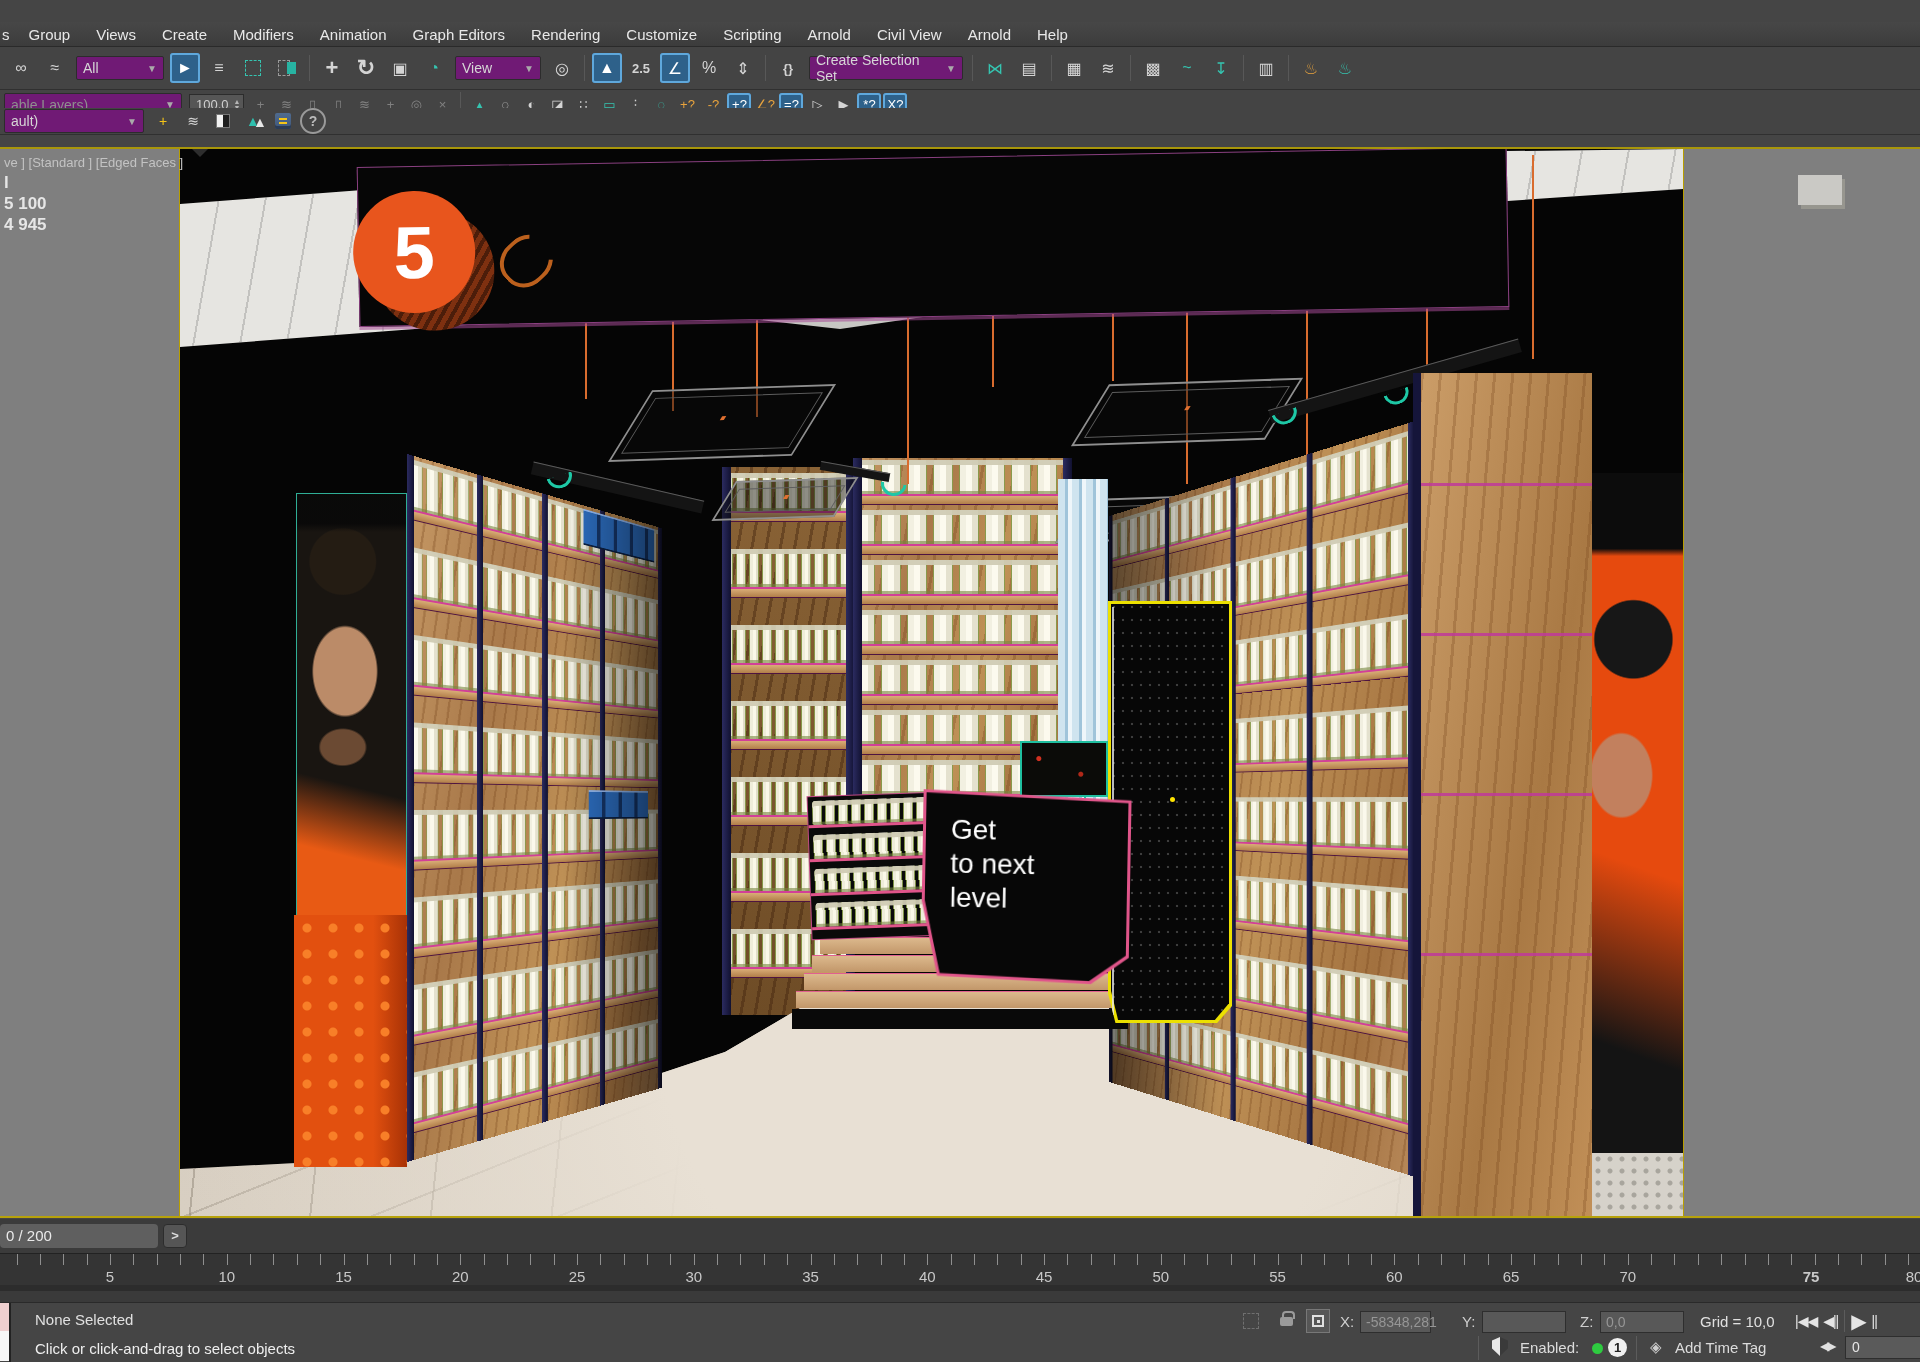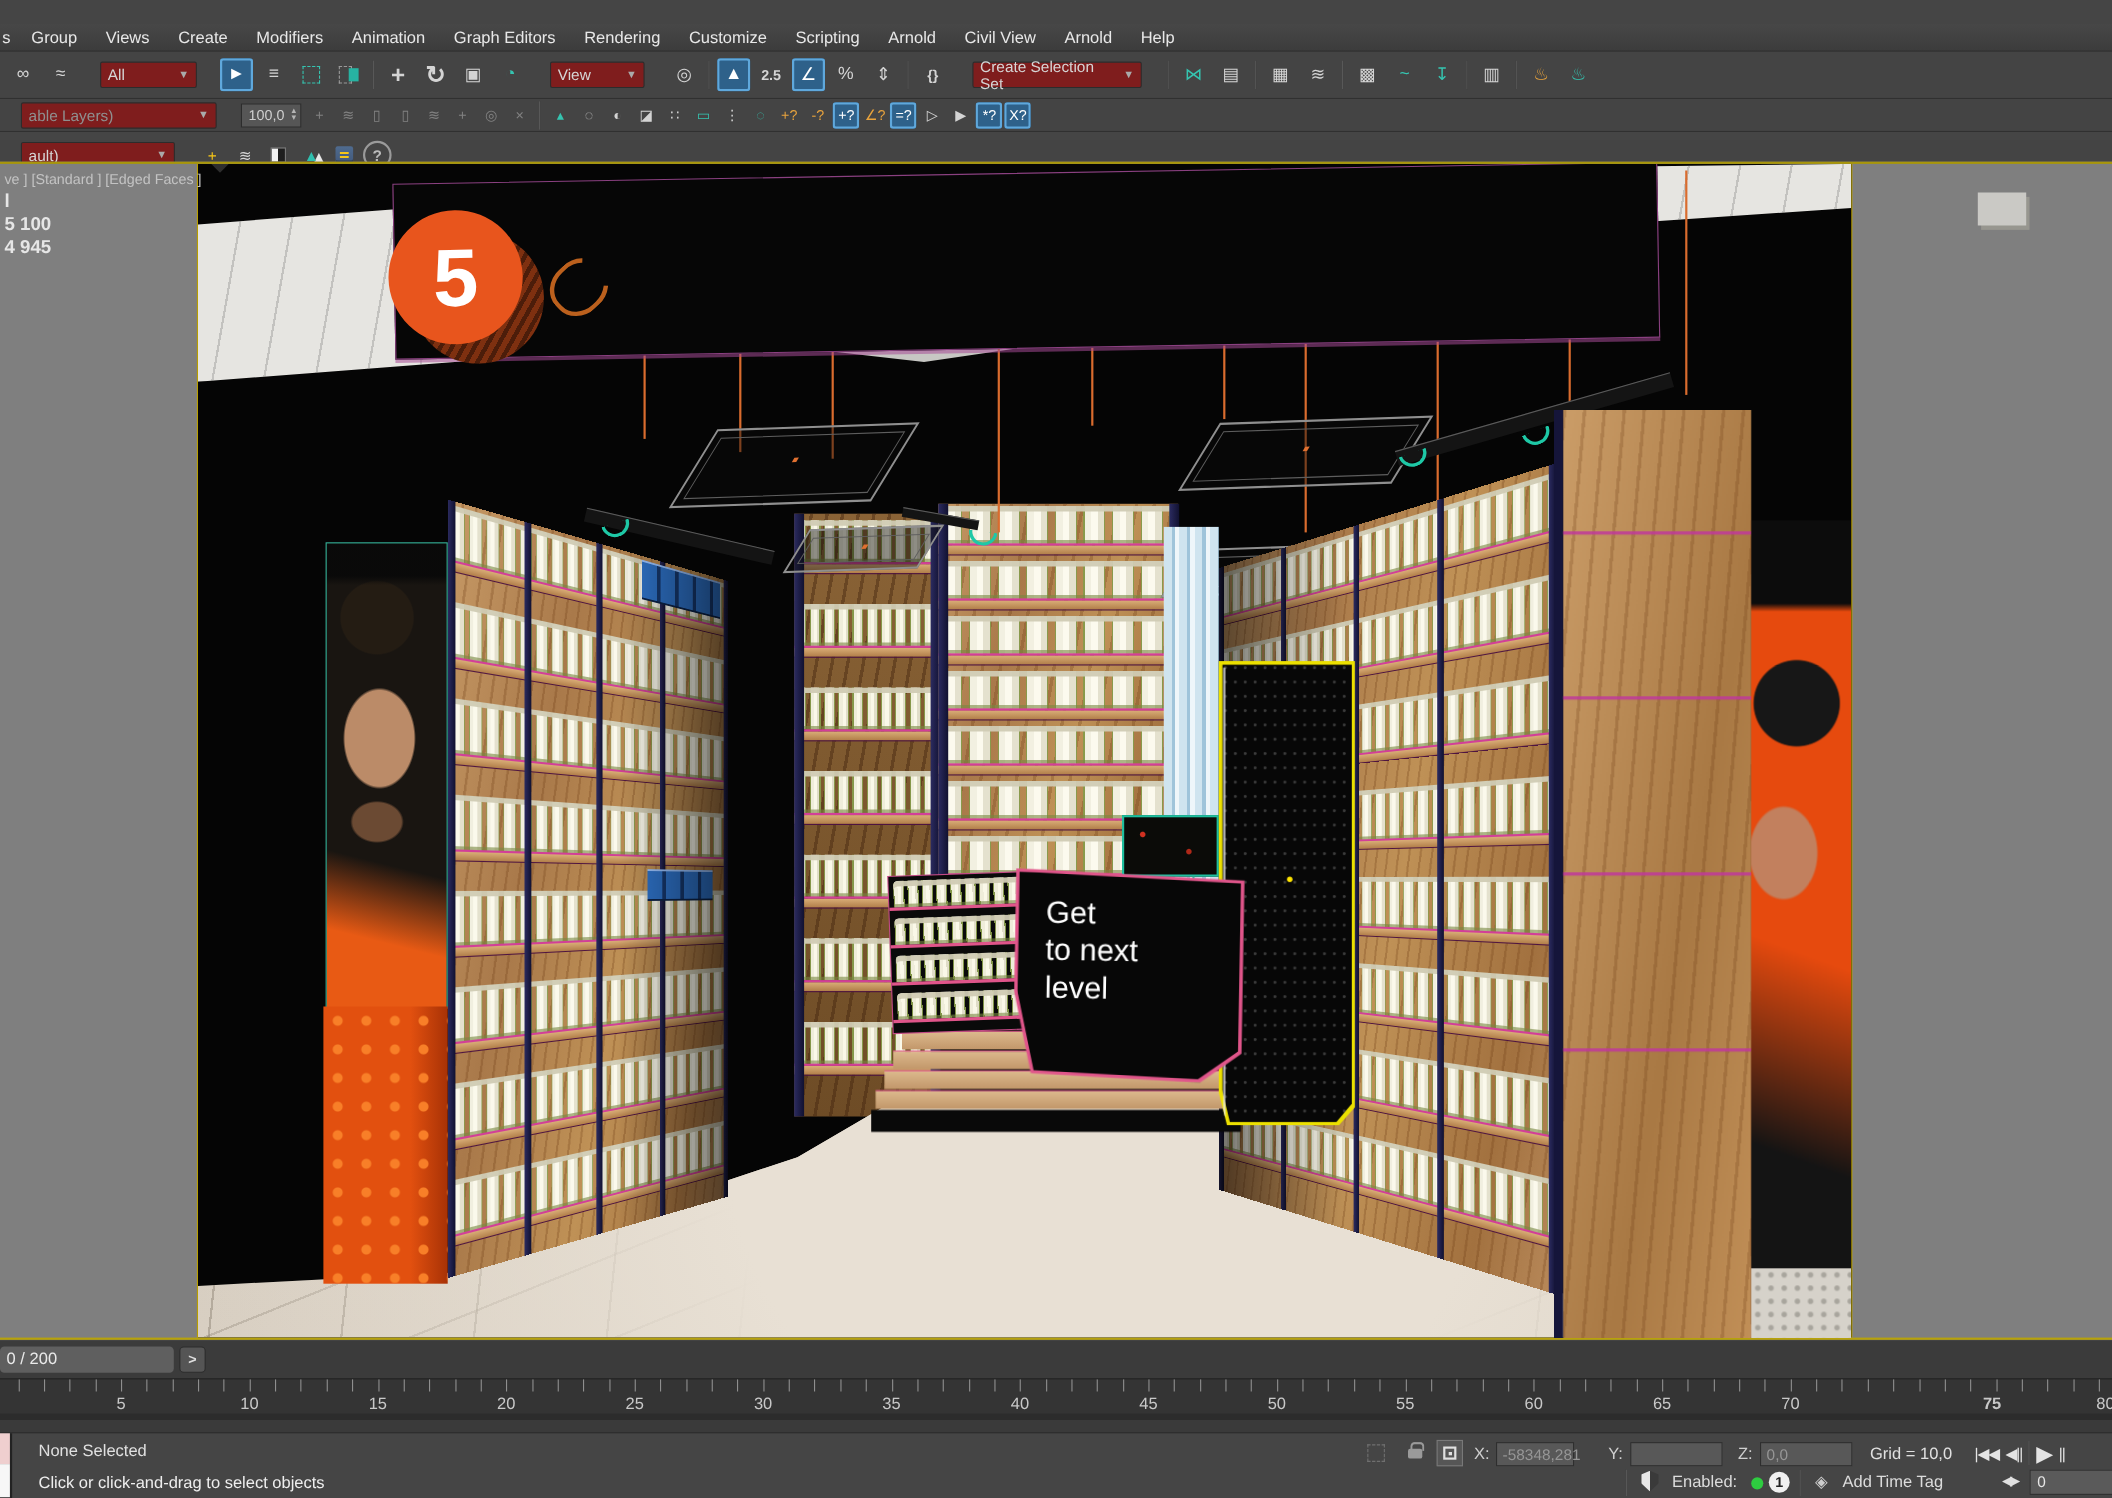--- a/index.html
+++ b/index.html
@@ -13,21 +13,21 @@
   #menubar{position:absolute;left:0;top:22px;width:1920px;height:25px;
            background:linear-gradient(#474747,#3c3c3c);border-bottom:1px solid #2a2a2a;
            display:flex;align-items:center;font-size:15px;color:#e8e8e8;}
   #menubar .menu-item{padding:0 13px;cursor:default;}
   #menubar .menu-item:first-child{padding:0 6px 0 2px;}
 
   
   .tbrow{position:absolute;left:0;width:1920px;display:flex;align-items:center;background:#444;border-bottom:1px solid #303030;}
   #tb1{top:47px;height:43px;padding-left:4px;}
   #tb2{top:90px;height:30px;}
-  #tb3{top:128px;height:27px;}
+  #tb3{top:108px;height:27px;}
   .tbi{position:relative;display:inline-flex;align-items:center;justify-content:center;
        width:30px;height:30px;margin:0 2px;color:#d4d4d4;font-size:16px;border-radius:3px;flex:0 0 auto;}
   #tb2 .tbi{width:24px;height:24px;font-size:13px;margin:0 1px;}
   #tb3 .tbi{width:26px;height:26px;font-size:14px;}
   .tbi.act{background:#2e618a;box-shadow:inset 0 0 0 2px #5fa8dc;color:#fff;}
   .tbi.dim{opacity:.42;}
   .tbi.teal{color:#35c4b0;}
   .tbi.org{color:#e8a33d;}
   .tbi.yel{color:#f5c518;}
   .tbi.txt{font-size:13px;font-weight:bold;letter-spacing:0;}
@@ -36,22 +36,22 @@
   .tbi.dash2::before{content:"";position:absolute;inset:7px 12px 7px 6px;border:1px dashed #9a9a9a;}
   .tbi.dash2::after{content:"";position:absolute;right:6px;top:9px;width:9px;height:12px;background:#27b3a2;}
   .tbi.bw::before{content:"";position:absolute;inset:6px;background:linear-gradient(90deg,#f2f2f2 50%,#1e1e1e 50%);border:1px solid #777;}
   .tbi.trees{color:#2fbfae;text-shadow:7px 1px 0 #e8e8e8;font-size:13px;}
   .tbi.note::before{content:"";position:absolute;inset:5px;background:
       linear-gradient(#4f6b8f,#41587a);box-shadow:inset 0 -3px 0 #2c3c55;border-radius:2px;}
   .tbi.note::after{content:"";position:absolute;left:9px;right:9px;top:10px;height:8px;
       background:repeating-linear-gradient(#f5c518 0 2px,transparent 2px 4px);}
   .tbi.circ{border:2px solid #9a9a9a;border-radius:50%;width:22px;height:22px;font-weight:bold;color:#bbb;}
   .sep{width:1px;height:26px;background:#2c2c2c;border-right:1px solid #585858;margin:0 5px;flex:0 0 auto;}
-  .dd{height:24px;background:#7f1d1d;border:1px solid #2c2c2c;border-radius:2px;display:inline-flex;
-      align-items:center;justify-content:space-between;padding:0 6px;margin:0 19px;font-size:14px;color:#d6d6d6;flex:0 0 auto;gap:12px;}
+  .dd{height:24px;background:#701a75;border:1px solid #2c2c2c;border-radius:2px;display:inline-flex;
+      align-items:center;justify-content:space-between;padding:0 6px;margin:0 4px;font-size:14px;color:#d6d6d6;flex:0 0 auto;gap:12px;}
   .dd .car{font-size:10px;color:#aaa;margin-left:8px;}
   .dd.dim{color:#8f8f8f;}
   .spin{height:22px;background:#565656;border:1px solid #2c2c2c;display:inline-flex;align-items:center;
         padding:0 3px 0 6px;margin:0 3px;font-size:13px;color:#cfcfcf;flex:0 0 auto;}
   .spin .arr{display:inline-flex;flex-direction:column;font-size:7px;color:#b5b5b5;line-height:6px;margin-left:5px;}
 
   
   #viewport{position:absolute;left:0;top:147px;width:1920px;height:1071px;background:#7f7f7f;
             border-top:2px solid #a8960a;border-bottom:2px solid #b7a20b;overflow:hidden;}
   #scene{position:absolute;left:180px;top:0;width:1503px;height:1067px;background:#050505;

